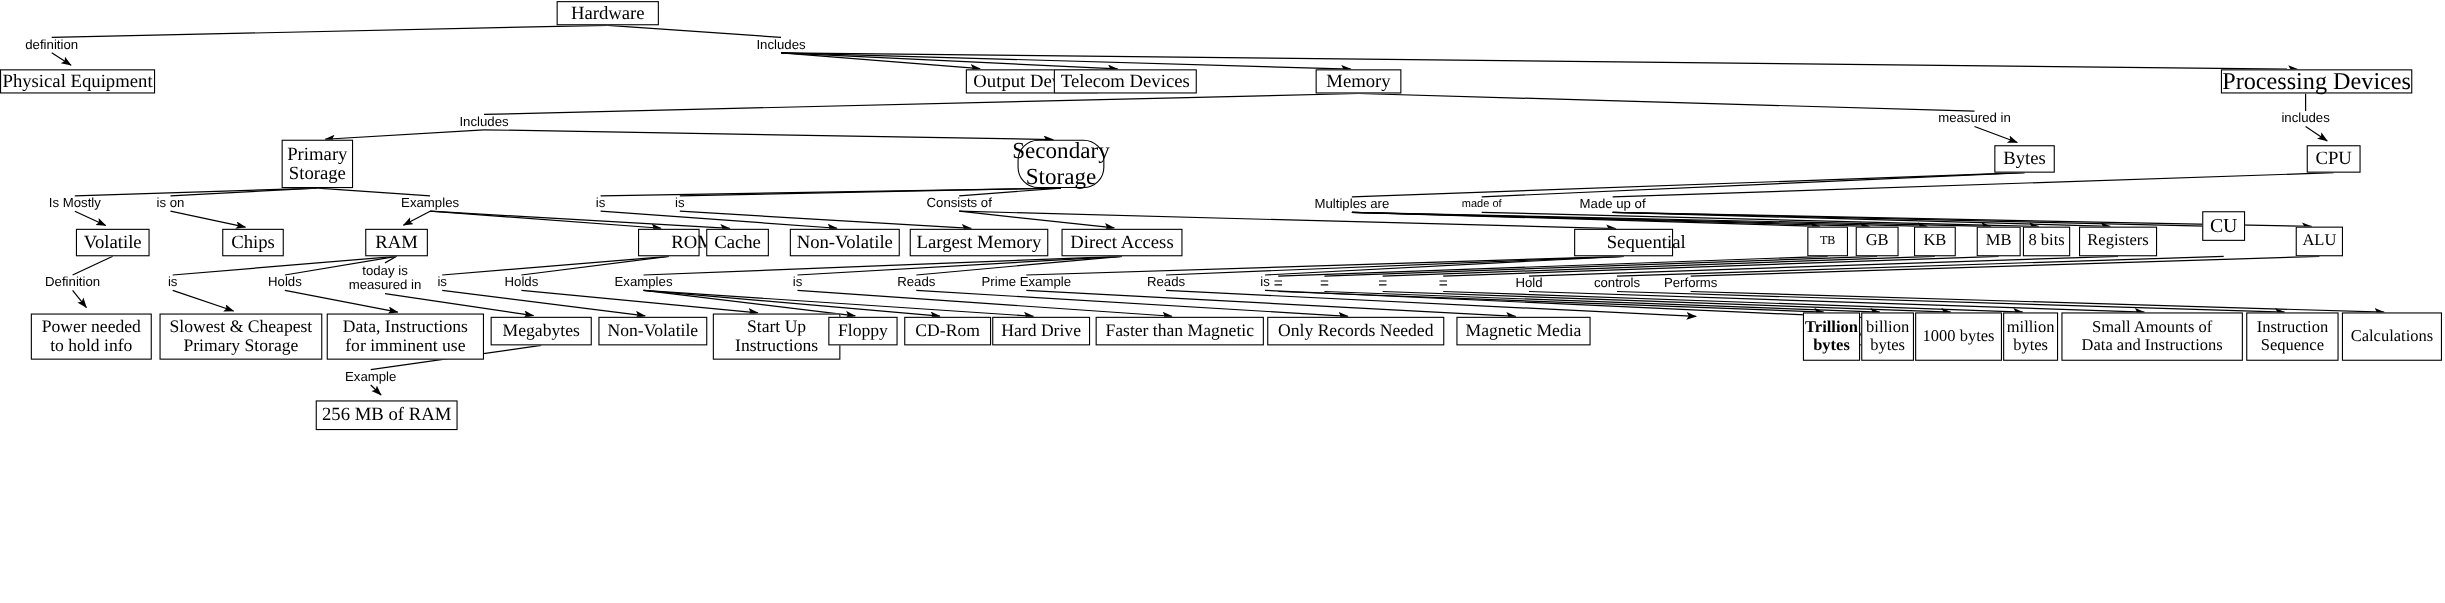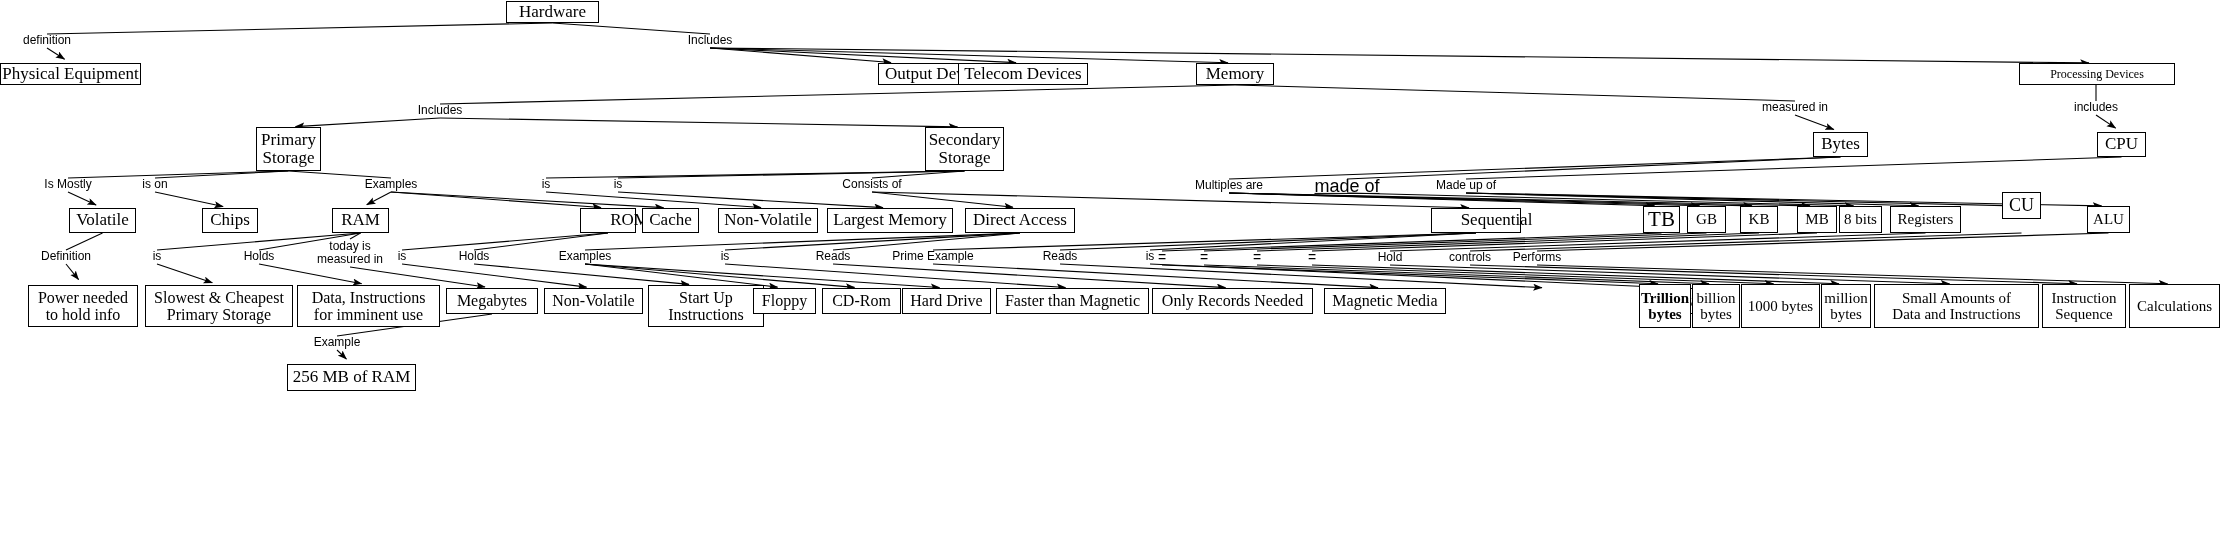--- a/index.html
+++ b/index.html
@@ -105,37 +105,37 @@
       <line x1="2021.5" y1="233" x2="1470" y2="251" stroke="#000000" stroke-width="1.1"></line>
       <line x1="1470" y1="265" marker-end="url(#arw)" x2="2077.003349089397" y2="283.7834912584667" stroke="#000000" stroke-width="1.1"></line>
       <line x1="2108.5" y1="233" x2="1537" y2="251" stroke="#000000" stroke-width="1.1"></line>
       <line x1="1537" y1="265" marker-end="url(#arw)" x2="2167.5031068884205" y2="283.7914651464784" stroke="#000000" stroke-width="1.1"></line>
     </svg>
 <div class="node" style="left: 506px; top: 1px; width: 93px; height: 22px; font-size: 17px;">Hardware</div>
     <div class="node" style="left: 0px; top: 63px; width: 141px; height: 22px; font-size: 17px;">Physical Equipment</div>
     <div class="node" style="left: 838px; top: 63px; width: 120px; height: 22px; font-size: 17px; margin-left: 40px;">Output Devices</div>
     <div class="node" style="left: 958px; top: 63px; width: 130px; height: 22px; font-size: 17px;">Telecom Devices</div>
     <div class="node" style="left: 1196px; top: 63px; width: 78px; height: 22px; font-size: 17px;">Memory</div>
-    <div class="node" style="left: 2019px; top: 63px; width: 156px; height: 22px; font-size: 12px;">Processing Devices</div>
+    <div class="node" style="left: 2019px; top: 63px; width: 174px; height: 22px; font-size: 22px;">Processing Devices</div>
     <div class="node" style="left: 1813px; top: 132px; width: 55px; height: 25px; font-size: 17px;">Bytes</div>
     <div class="node" style="left: 2097px; top: 132px; width: 49px; height: 25px; font-size: 17px;">CPU</div>
     <div class="node" style="left: 256px; top: 127px; width: 65px; height: 44px; font-size: 17px;">Primary
 Storage</div>
-    <div class="node" style="left: 925px; top: 127px; width: 79px; height: 44px; font-size: 17px;">Secondary
+    <div class="node" style="left: 925px; top: 127px; width: 79px; height: 44px; font-size: 21px; border-radius: 19px;">Secondary
 Storage</div>
     <div class="node" style="left: 69px; top: 208px; width: 67px; height: 25px; font-size: 17px;">Volatile</div>
     <div class="node" style="left: 202px; top: 208px; width: 56px; height: 25px; font-size: 17px;">Chips</div>
     <div class="node" style="left: 332px; top: 208px; width: 57px; height: 25px; font-size: 17px;">RAM</div>
     <div class="node" style="left: 580px; top: 208px; width: 56px; height: 25px; font-size: 17px; padding-left: 46px;">ROM</div>
     <div class="node" style="left: 642px; top: 208px; width: 57px; height: 25px; font-size: 17px;">Cache</div>
     <div class="node" style="left: 718px; top: 208px; width: 100px; height: 25px; font-size: 17px;">Non-Volatile</div>
     <div class="node" style="left: 827px; top: 208px; width: 126px; height: 25px; font-size: 17px;">Largest Memory</div>
     <div class="node" style="left: 965px; top: 208px; width: 110px; height: 25px; font-size: 17px;">Direct Access</div>
     <div class="node" style="left: 1431px; top: 208px; width: 90px; height: 25px; font-size: 17px; padding-left: 44px;">Sequential</div>
-    <div class="node" style="left: 1643px; top: 206px; width: 37px; height: 27px; font-size: 21px;">TB</div>
+    <div class="node" style="left: 1643px; top: 206px; width: 37px; height: 27px; font-size: 11px;">TB</div>
     <div class="node" style="left: 1687px; top: 206px; width: 39px; height: 27px; font-size: 15px;">GB</div>
     <div class="node" style="left: 1740px; top: 206px; width: 38px; height: 27px; font-size: 15px;">KB</div>
     <div class="node" style="left: 1797px; top: 206px; width: 40px; height: 27px; font-size: 15px;">MB</div>
     <div class="node" style="left: 1839px; top: 206px; width: 43px; height: 27px; font-size: 15px;">8 bits</div>
     <div class="node" style="left: 1890px; top: 206px; width: 71px; height: 27px; font-size: 15px;">Registers</div>
     <div class="node" style="left: 2002px; top: 192px; width: 39px; height: 27px; font-size: 18px;">CU</div>
     <div class="node" style="left: 2087px; top: 206px; width: 43px; height: 27px; font-size: 15px;">ALU</div>
     <div class="node" style="left: 28px; top: 285px; width: 110px; height: 42px; font-size: 16px;">Power needed
 to hold info</div>
     <div class="node" style="left: 145px; top: 285px; width: 148px; height: 42px; font-size: 16px;">Slowest &amp; Cheapest
@@ -171,21 +171,21 @@
     <div class="elabel" style="left: 1795px; top: 108px; font-size: 12px;">measured in</div>
     <div class="elabel" style="left: 2096px; top: 108px; font-size: 12px;">includes</div>
     <div class="elabel" style="left: 440px; top: 111px; font-size: 12px;">Includes</div>
     <div class="elabel" style="left: 68px; top: 185px; font-size: 12px;">Is Mostly</div>
     <div class="elabel" style="left: 155px; top: 185px; font-size: 12px;">is on</div>
     <div class="elabel" style="left: 391px; top: 185px; font-size: 12px;">Examples</div>
     <div class="elabel" style="left: 546px; top: 185px; font-size: 12px;">is</div>
     <div class="elabel" style="left: 618px; top: 185px; font-size: 12px;">is</div>
     <div class="elabel" style="left: 872px; top: 185px; font-size: 12px;">Consists of</div>
     <div class="elabel" style="left: 1229px; top: 186px; font-size: 12px;">Multiples are</div>
-    <div class="elabel" style="left: 1347px; top: 186px; font-size: 18px; text-decoration: underline;">made of</div>
+    <div class="elabel" style="left: 1347px; top: 186px; font-size: 10px;">made of</div>
     <div class="elabel" style="left: 1466px; top: 186px; font-size: 12px;">Made up of</div>
     <div class="elabel" style="left: 66px; top: 257px; font-size: 12px;">Definition</div>
     <div class="elabel" style="left: 157px; top: 257px; font-size: 12px;">is</div>
     <div class="elabel" style="left: 259px; top: 257px; font-size: 12px;">Holds</div>
     <div class="elabel" style="left: 350px; top: 253px; font-size: 12px;">today is
 measured in</div>
     <div class="elabel" style="left: 402px; top: 257px; font-size: 12px;">is</div>
     <div class="elabel" style="left: 474px; top: 257px; font-size: 12px;">Holds</div>
     <div class="elabel" style="left: 585px; top: 257px; font-size: 12px;">Examples</div>
     <div class="elabel" style="left: 725px; top: 257px; font-size: 12px;">is</div>

